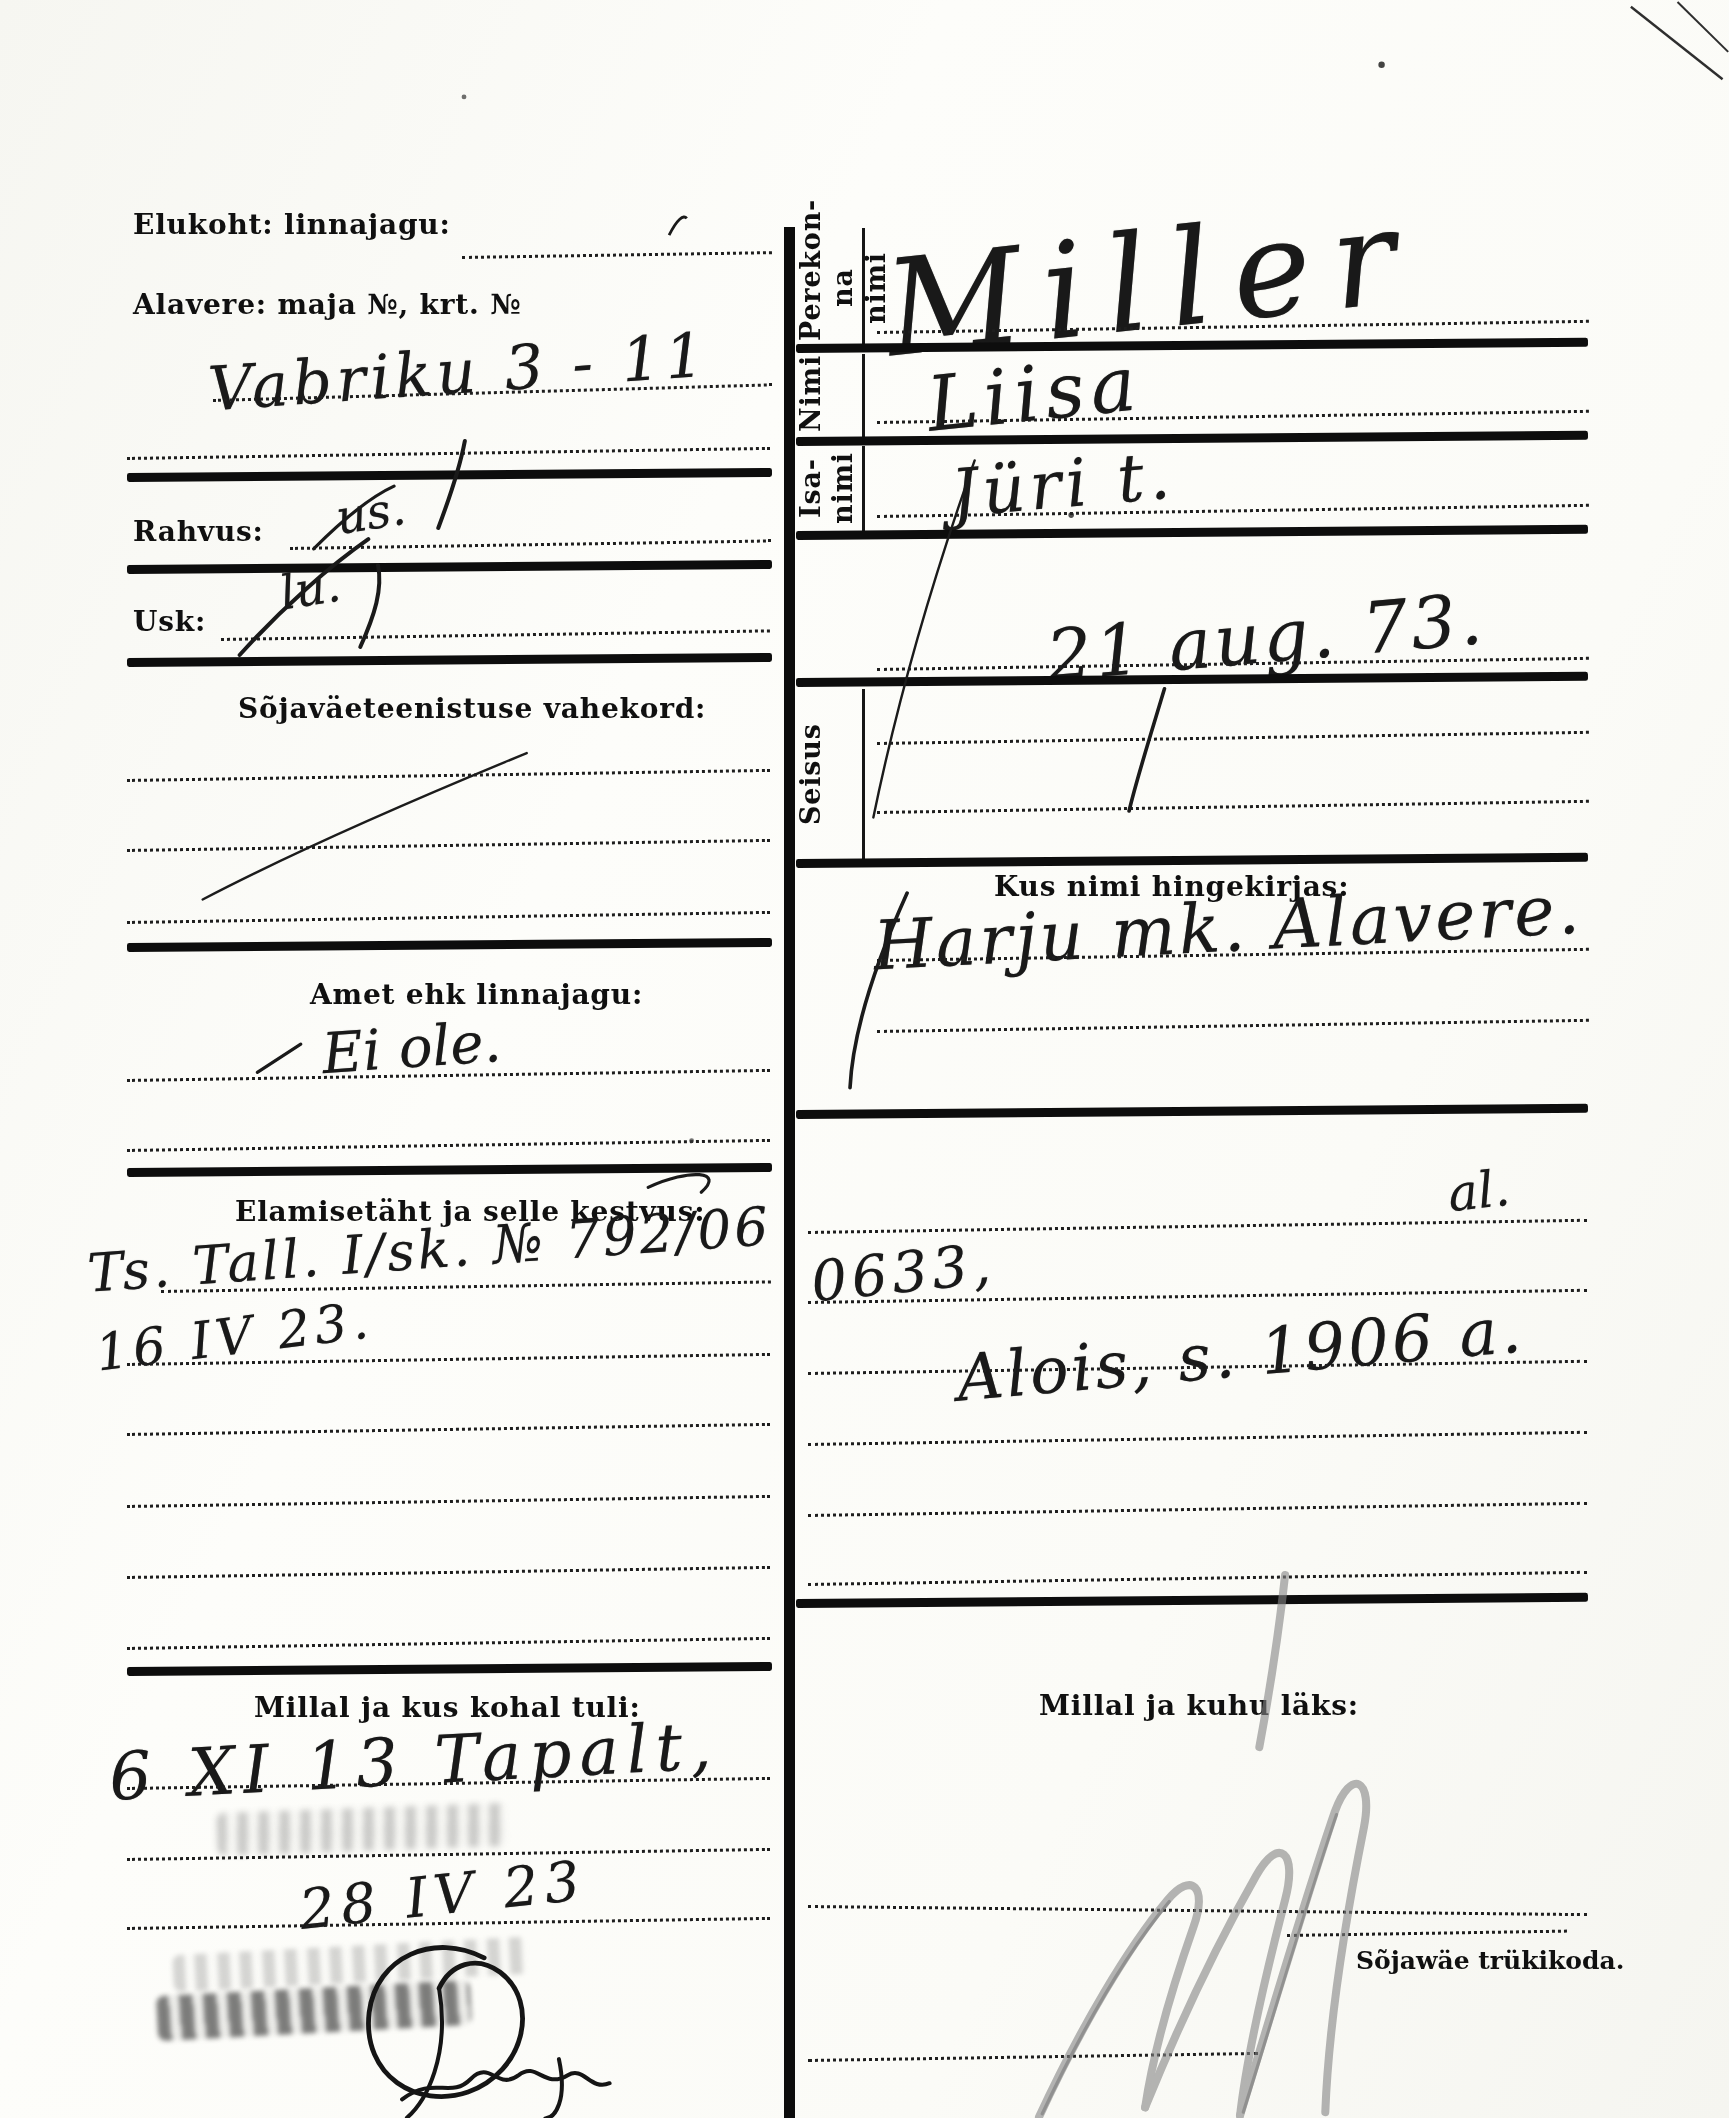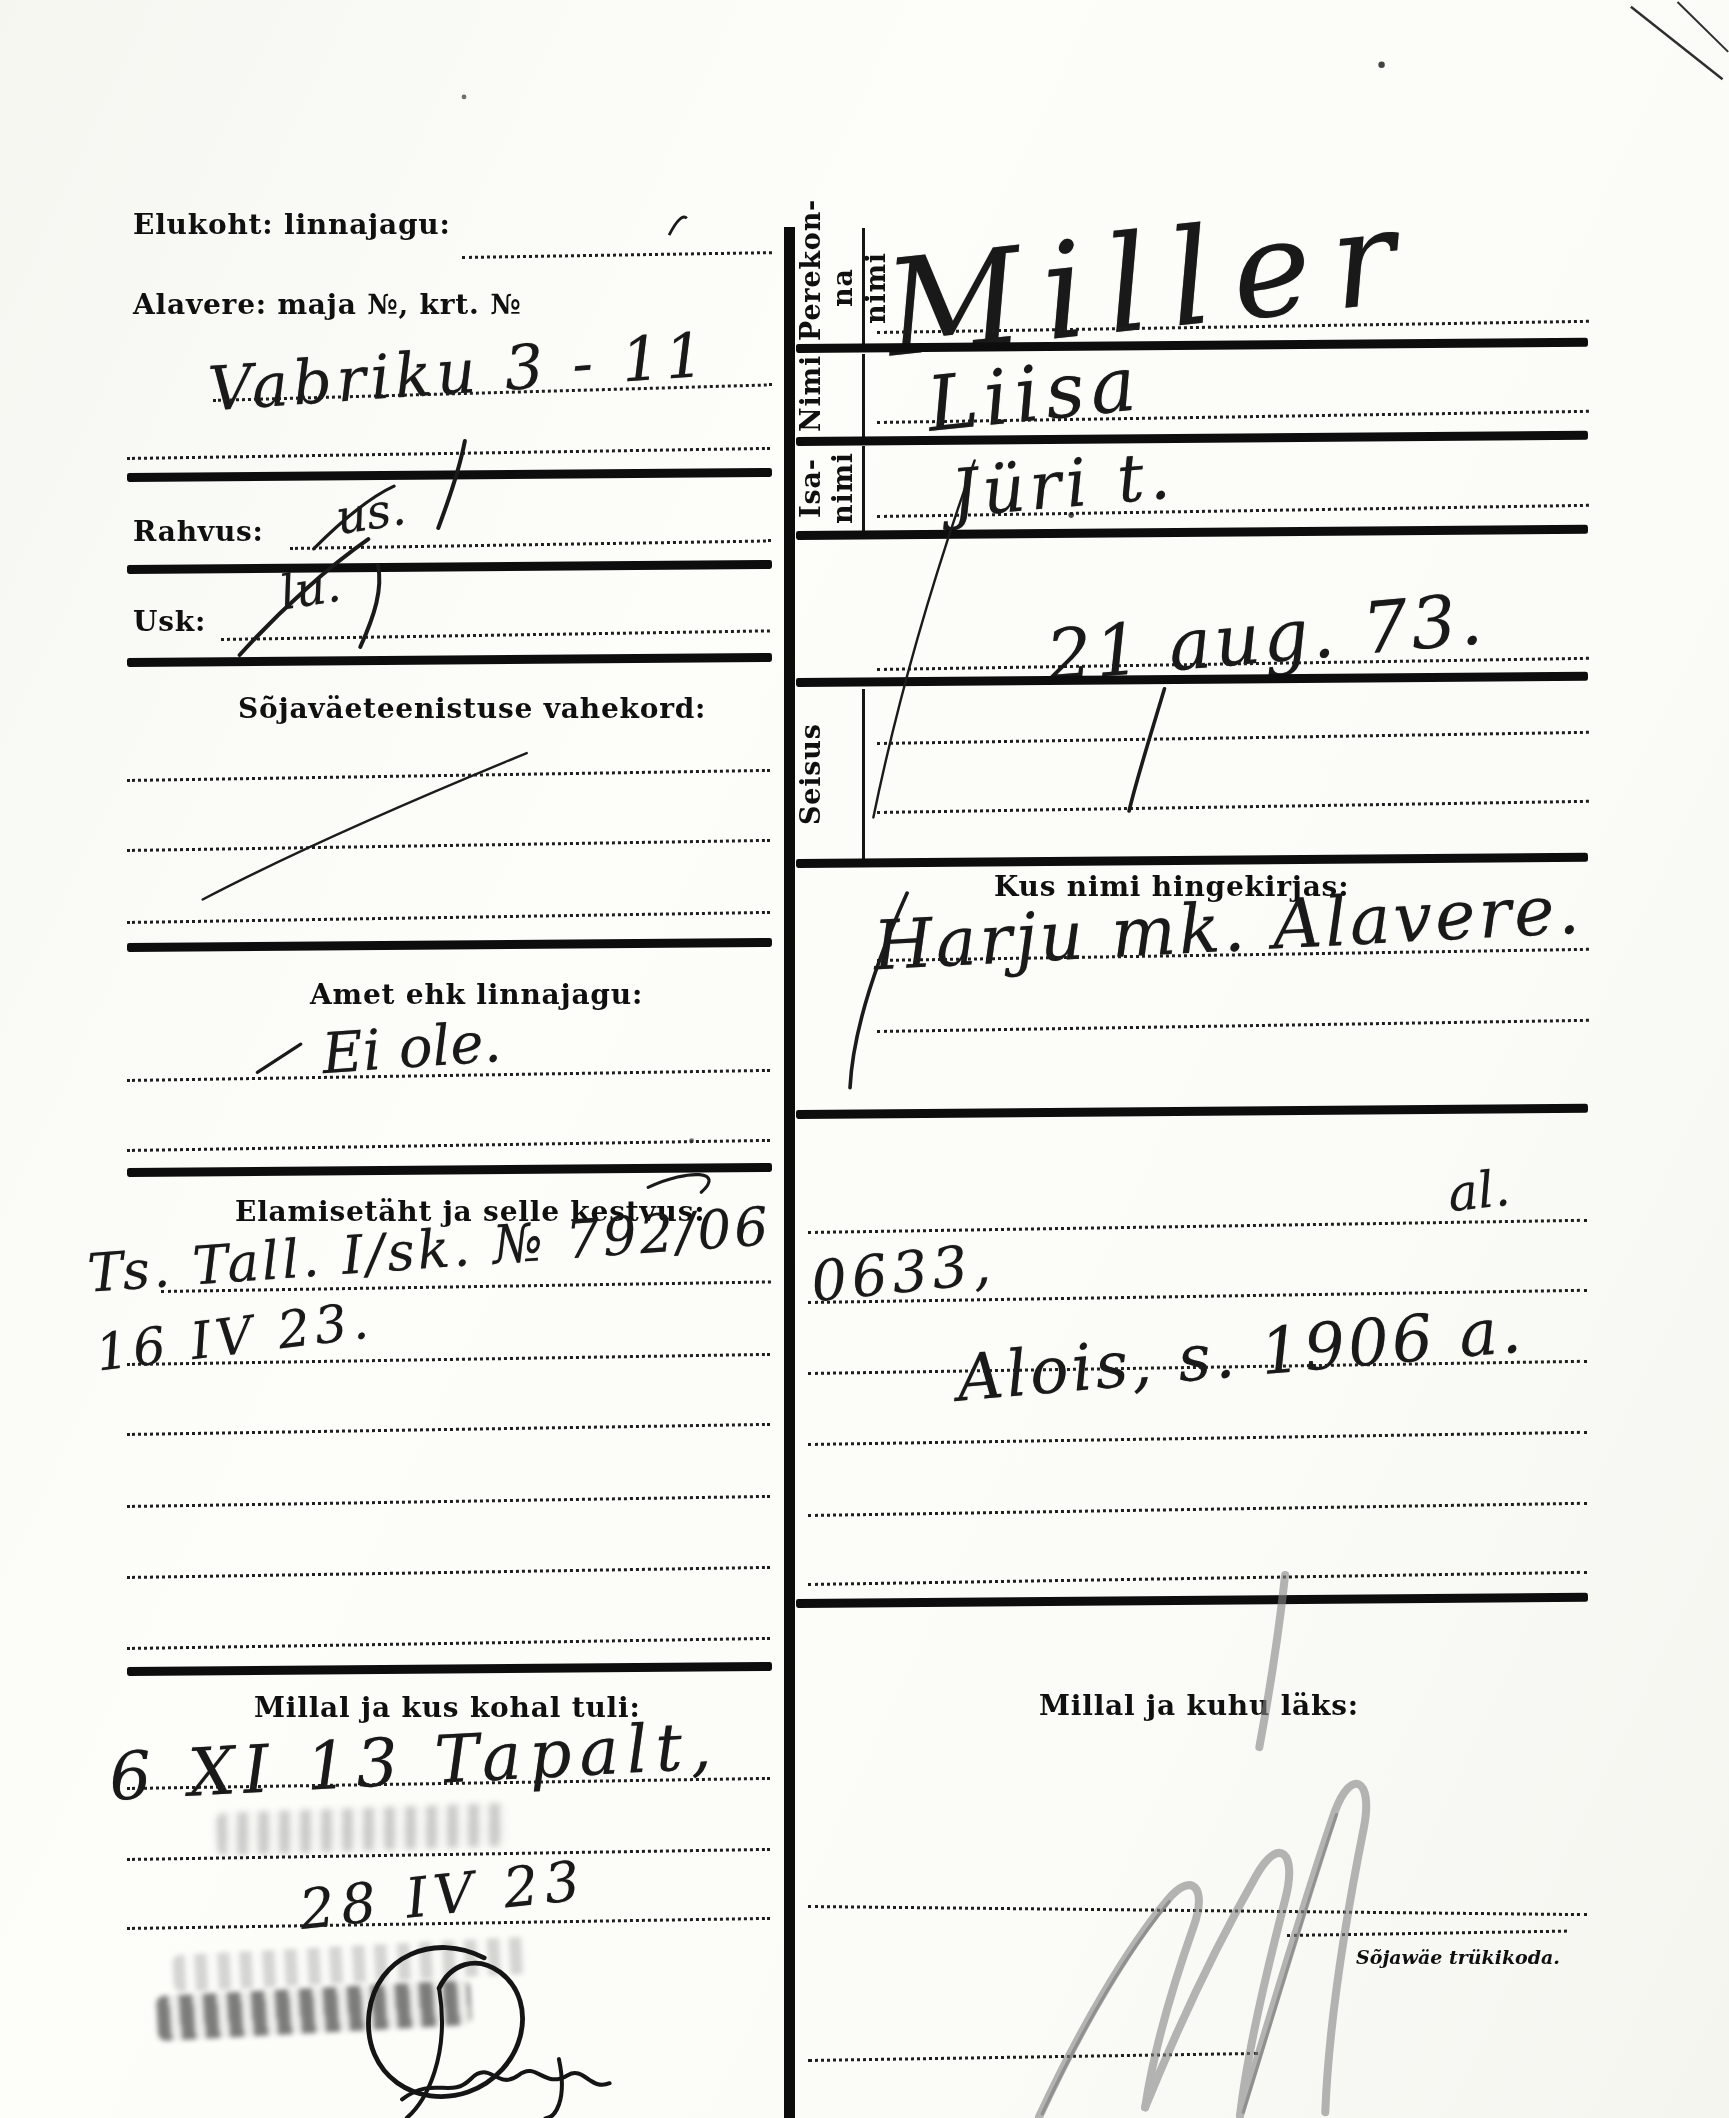--- a/index.html
+++ b/index.html
@@ -1,20 +1,20 @@
 <!DOCTYPE html>
 <html style="font-size:13px"><head>
 <meta charset="utf-8">
 <style>
   html,body{margin:0;padding:0;background:#e8e8e4;}
   .pg{position:relative;width:1729px;height:2119px;margin:0 auto;overflow:hidden;
       background:linear-gradient(115deg,#f6f6f1 0%,#fdfdfa 35%,#fbfbf7 70%,#f5f5f0 100%);
       font-family:"DejaVu Serif","Liberation Serif",serif;}
   .lab{position:absolute;font-weight:bold;color:#101010;font-size:28px;white-space:nowrap;letter-spacing:0.8px;}
-  .lab.sm{font-size:19px;letter-spacing:0;font-style:italic;}
+  .lab.sm{font-size:25px;letter-spacing:0;}
   .hw{position:absolute;font-family:"DejaVu Serif","Liberation Serif",serif;font-style:italic;color:#191919;
       white-space:nowrap;line-height:1;text-shadow:0 0 0.8px rgba(10,10,10,.55);}
   .dot{position:absolute;height:0;border-top:3.2px dotted #1e1e1e;transform:rotate(-0.9deg);transform-origin:left center;}
   .thk{position:absolute;height:8.8px;background:#0d0d0d;border-radius:2.4px;transform:rotate(-0.45deg);transform-origin:left center;}
   .vdiv{position:absolute;width:11.3px;background:#0c0c0c;}
   .tv{position:absolute;width:3.2px;background:#161616;}
   .vlab{position:absolute;writing-mode:vertical-rl;transform:rotate(180deg);font-weight:bold;color:#101010;
         font-size:27px;text-align:center;line-height:1.2;letter-spacing:0.8px;}
   .vlab span{display:block;}
   .stamp{position:absolute;border-radius:8px;}

